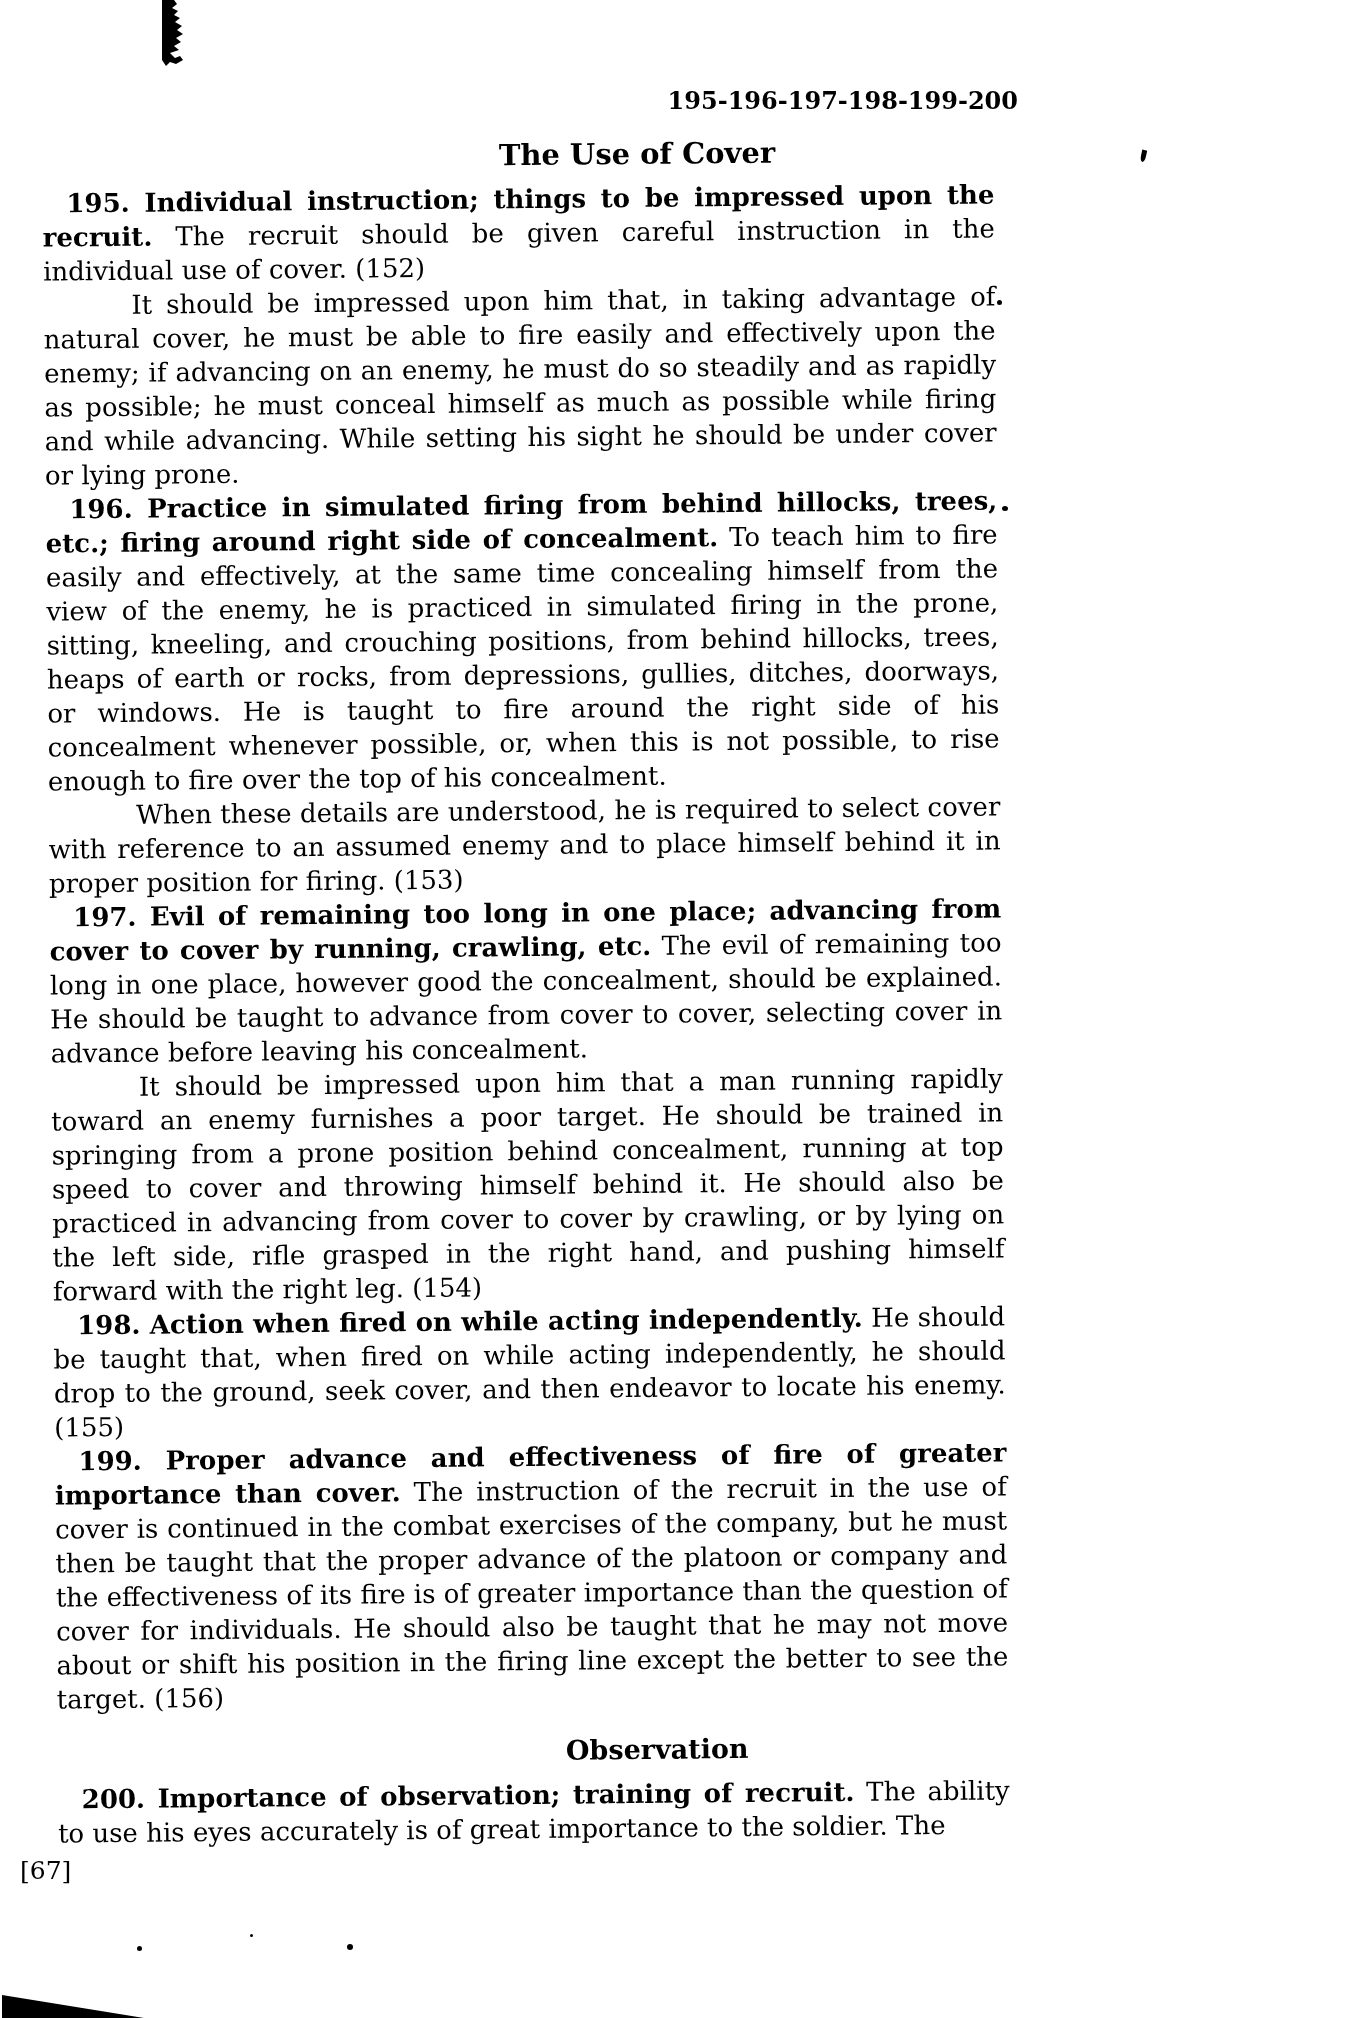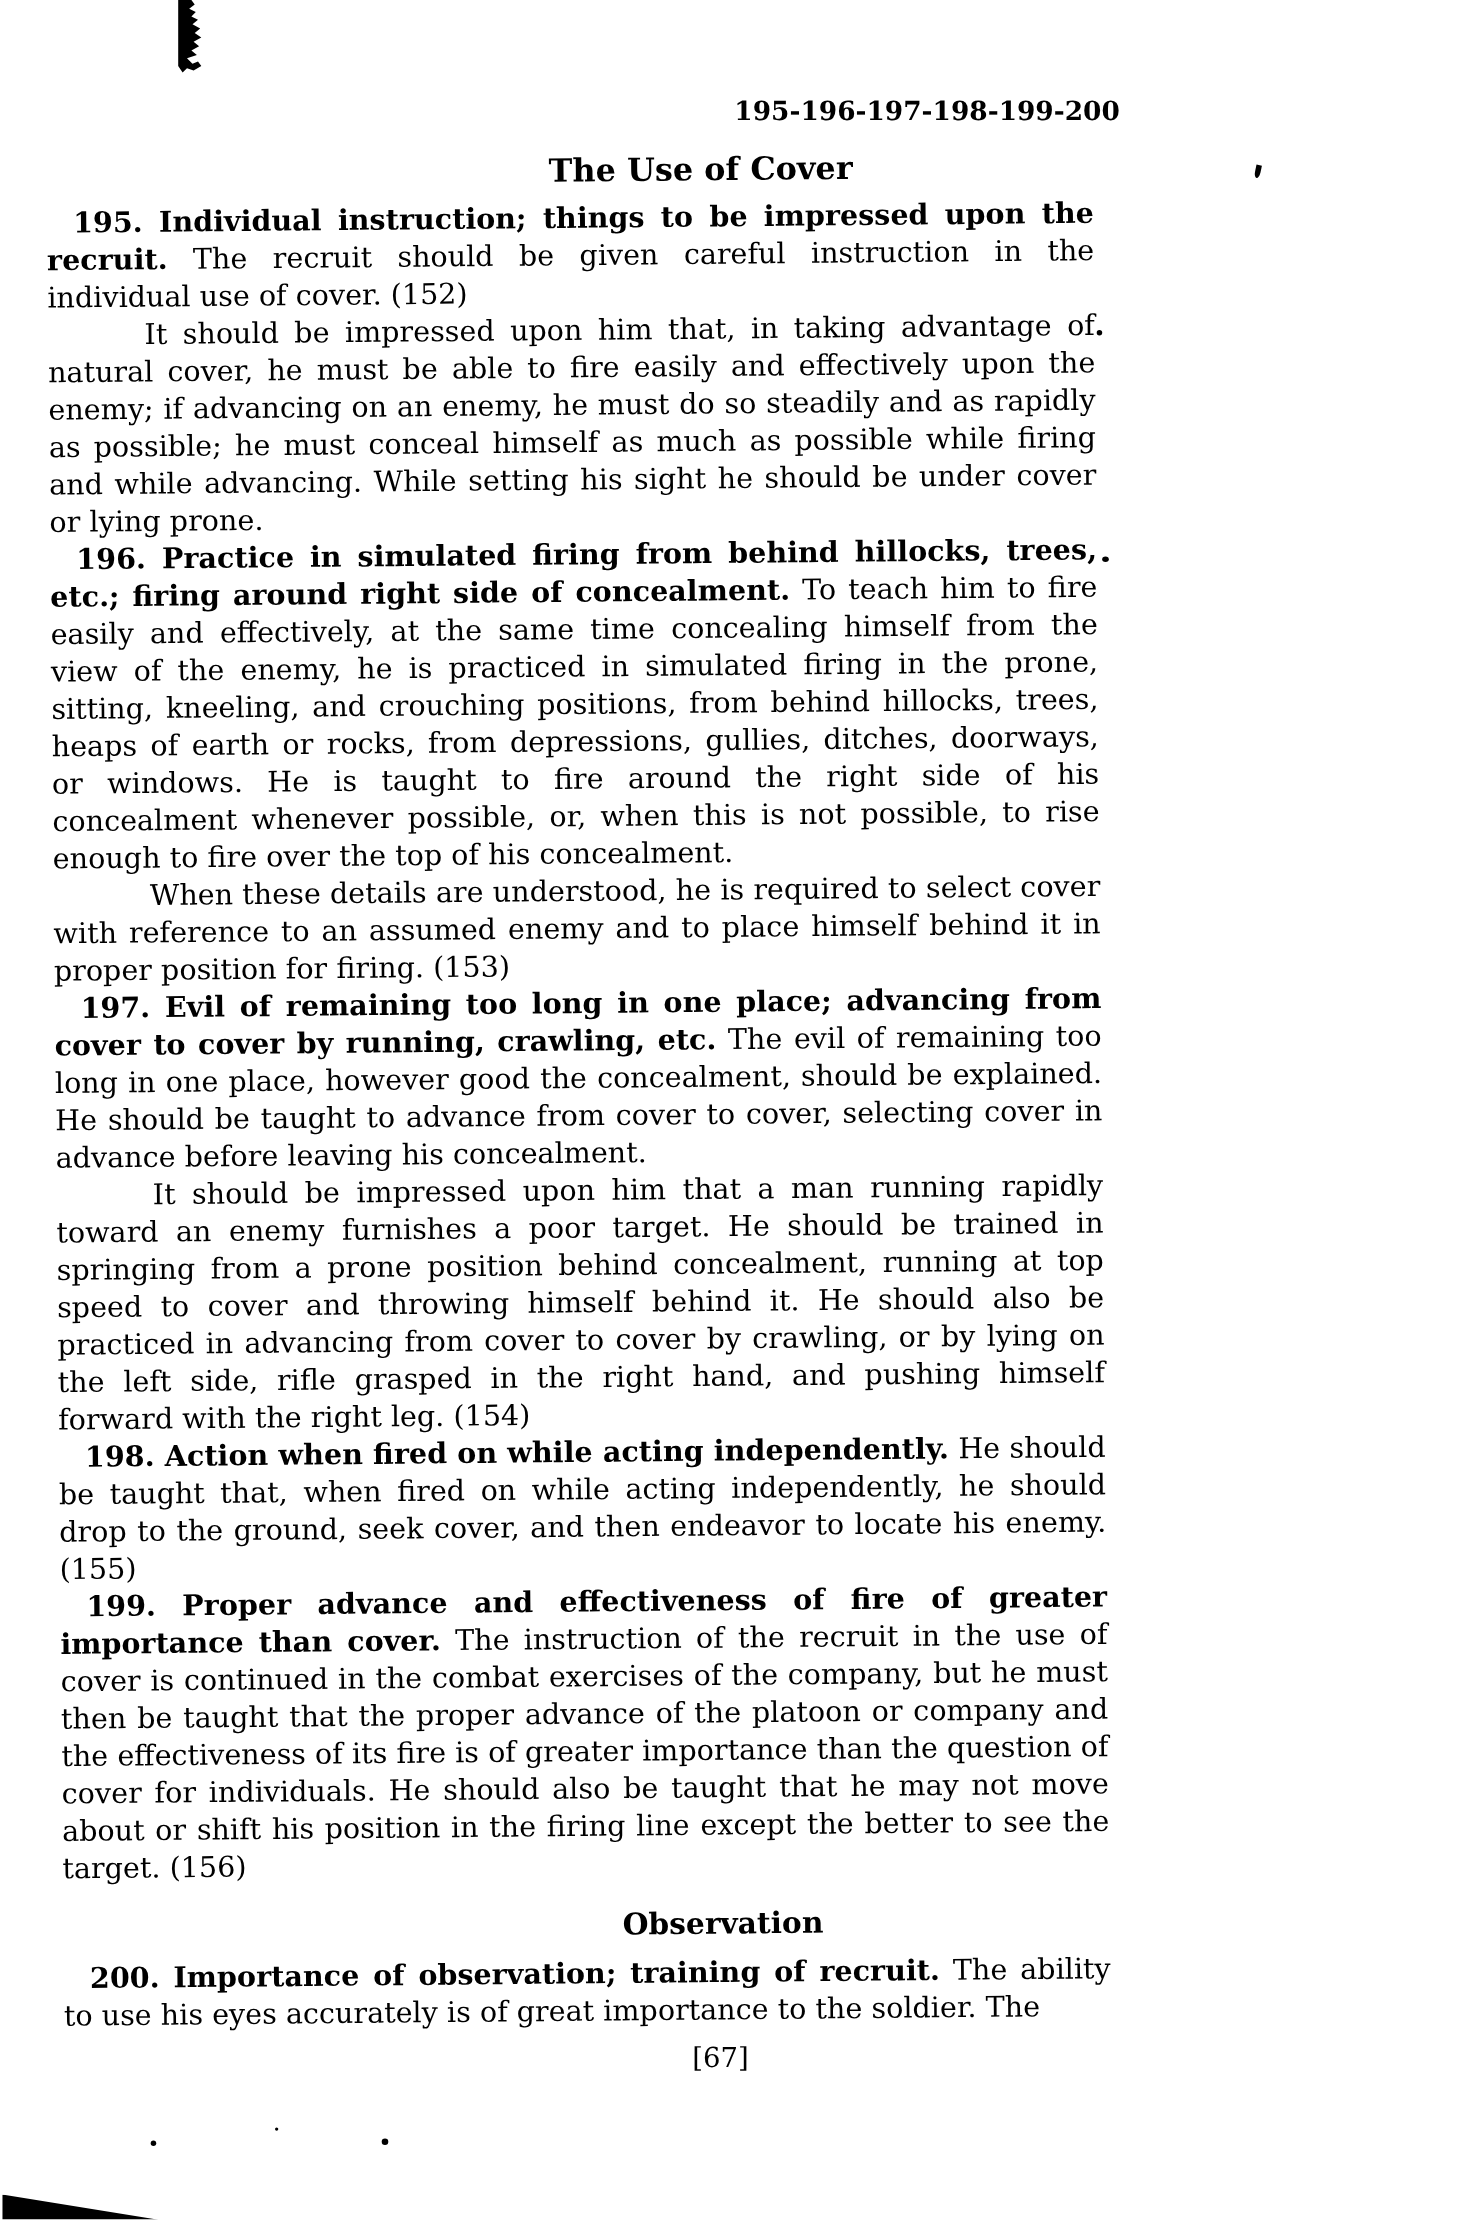--- a/index.html
+++ b/index.html
@@ -24,21 +24,21 @@
   .subheading {
     font-size:27px; font-weight:bold; text-align:center;
     padding-left:248px; margin:22px 0 10px 0; line-height:34px;
   }
   p.para { margin:0; }
   p.num  { text-indent:24px; }
   p.cont { text-indent:88px; }
   .lead  { font-weight:bold; }
   .folio {
     position:absolute; top:1856px; left:0; width:1310px;
-    text-align:center; font-size:25px;
+    text-align:left; font-size:25px;padding-left:20px;
   }
   
   .ink-blob { position:absolute; left:160px; top:0px; }
   .wedge {
     position:absolute; left:2px; top:1995px; width:142px; height:23px;
     background:#000; clip-path:polygon(0 0, 100% 100%, 0 100%);
   }
   .speck { position:absolute; background:#000; border-radius:50%; }
   .speck.comma { border-radius:0 0 60% 60%; transform:rotate(12deg); }
 </style>

